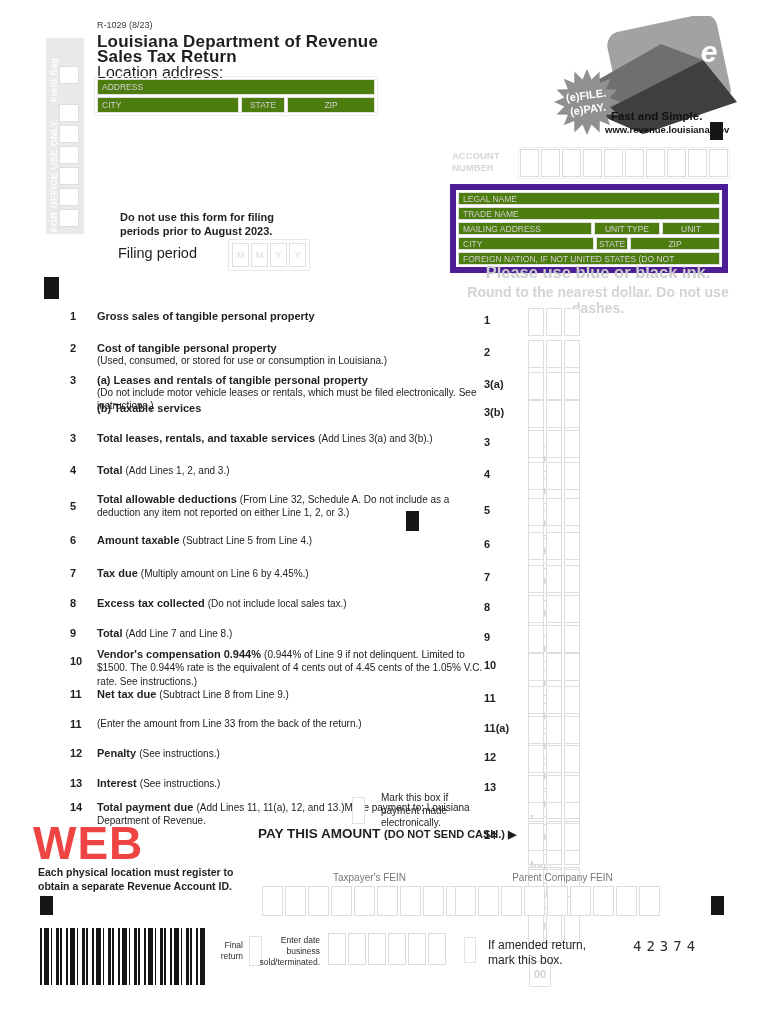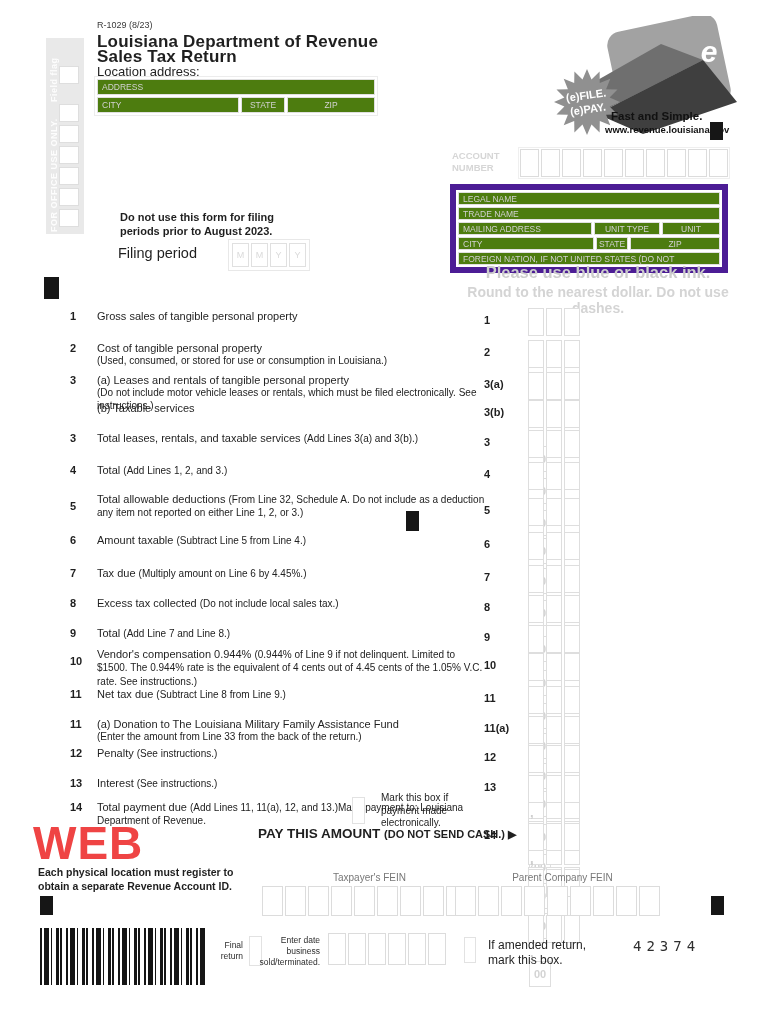--- a/index.html
+++ b/index.html
@@ -11,21 +11,21 @@
   .vtext{writing-mode:vertical-rl;transform:rotate(180deg);font-size:9px;font-weight:bold;
          color:#fdfdfd;letter-spacing:.5px;white-space:nowrap;}
   #fieldflag-label{left:3px;top:4px;height:60px;}
   #officeonly-label{left:3px;top:64px;height:130px;}
   .obox{width:20px;height:18px;background:#fff;border:1px solid #dedede;box-sizing:border-box;}
   #fieldflag-box{left:13px;top:28px;}
   #office-boxes{left:13px;top:66px;display:flex;flex-direction:column;gap:3px;}
   
   .h-small{font-size:9px;color:#3a3a3a;}
   .h-title{font-size:17px;font-weight:bold;letter-spacing:.2px;}
-  .h-loc{font-size:13px;}
+  .h-loc{font-size:16px;}
   #addr-group{left:94px;top:76px;width:284px;border:1px solid #ececec;padding:2px;box-sizing:border-box;}
   .fcell{background:#4d7c0f;border:1px solid #e0e0e0;box-sizing:border-box;height:16px;line-height:14px;
          font-size:8.5px;color:#d2d2d2;padding-left:4px;overflow:hidden;}
   .fcell.center{text-align:center;padding-left:0;}
   .frow{display:flex;gap:2px;margin-top:2px;}
   
   #logo{left:545px;top:16px;}
   
   .mark{background:#161616;}
   
@@ -49,21 +49,21 @@
   #naics-cells i{width:18px;height:26px;}
   
   #ink1{left:450px;top:263px;width:296px;text-align:center;font-size:16.5px;font-weight:bold;color:#cdcdcd;}
   #ink2{left:450px;top:284px;width:296px;text-align:center;font-size:14px;font-weight:bold;color:#d4d4d4;}
   
   #rows{left:0;top:0;width:770px;}
   .line-row{position:absolute;left:0;width:770px;height:0;}
   .line-row>span{position:absolute;display:block;}
   .lnum{left:70px;top:2px;width:24px;font-size:11px;font-weight:bold;}
   .ldesc{left:97px;top:2px;width:388px;font-size:11px;line-height:1.22;}
-  .ldesc b{font-weight:normal;}
+  .ldesc b{font-weight:bold;}
   .note{font-size:10px;color:#222;}
   .extra{font-size:10px;color:#222;}
   .rnum{left:484px;top:6px;width:44px;font-size:11px;font-weight:bold;}
   .amt{left:528px;top:0;display:flex;align-items:flex-end;}
   .amt .g{display:flex;gap:2px;}
   .amt .g i{display:block;width:14px;height:26px;background:#fff;border:1px solid #dedede;}
   .amt .comma{font-size:13px;font-weight:bold;color:#cfcfcf;margin:0 2px -1px 2px;line-height:10px;}
   .amt .dot{font-size:13px;font-weight:bold;color:#cfcfcf;margin:0 1px -1px 2px;line-height:10px;}
   .amt .cents{width:20px;height:24px;border:1px solid #dedede;margin-left:1px;font-size:11px;font-weight:bold;
               color:#d3d3d3;display:flex;align-items:center;justify-content:center;}
@@ -492,21 +492,21 @@
         <span class="g">
             <i></i>
             <i></i>
             <i></i>
           </span><span class="dot">.</span>
         <span class="cents">00</span>
       </span>
     </div>
       <div class="line-row" style="top: 716px;">
       <span class="lnum">11</span>
-      <span class="ldesc"><b>(a) Donation to The Louisiana Military Family Assistance Fund</b> <span class="note">(Enter the amount from Line 33 from the back of the return.)</span><span class="extra"></span></span>
+      <span class="ldesc"> <span class="note">(Enter the amount from Line 33 from the back of the return.)</span><span class="extra"></span></span>
       <span class="rnum">11(a)</span>
       <span class="amt">
         <span class="g">
             <i></i>
             <i></i>
             <i></i>
           </span><span class="comma">,</span>
         <span class="g">
             <i></i>
             <i></i>

